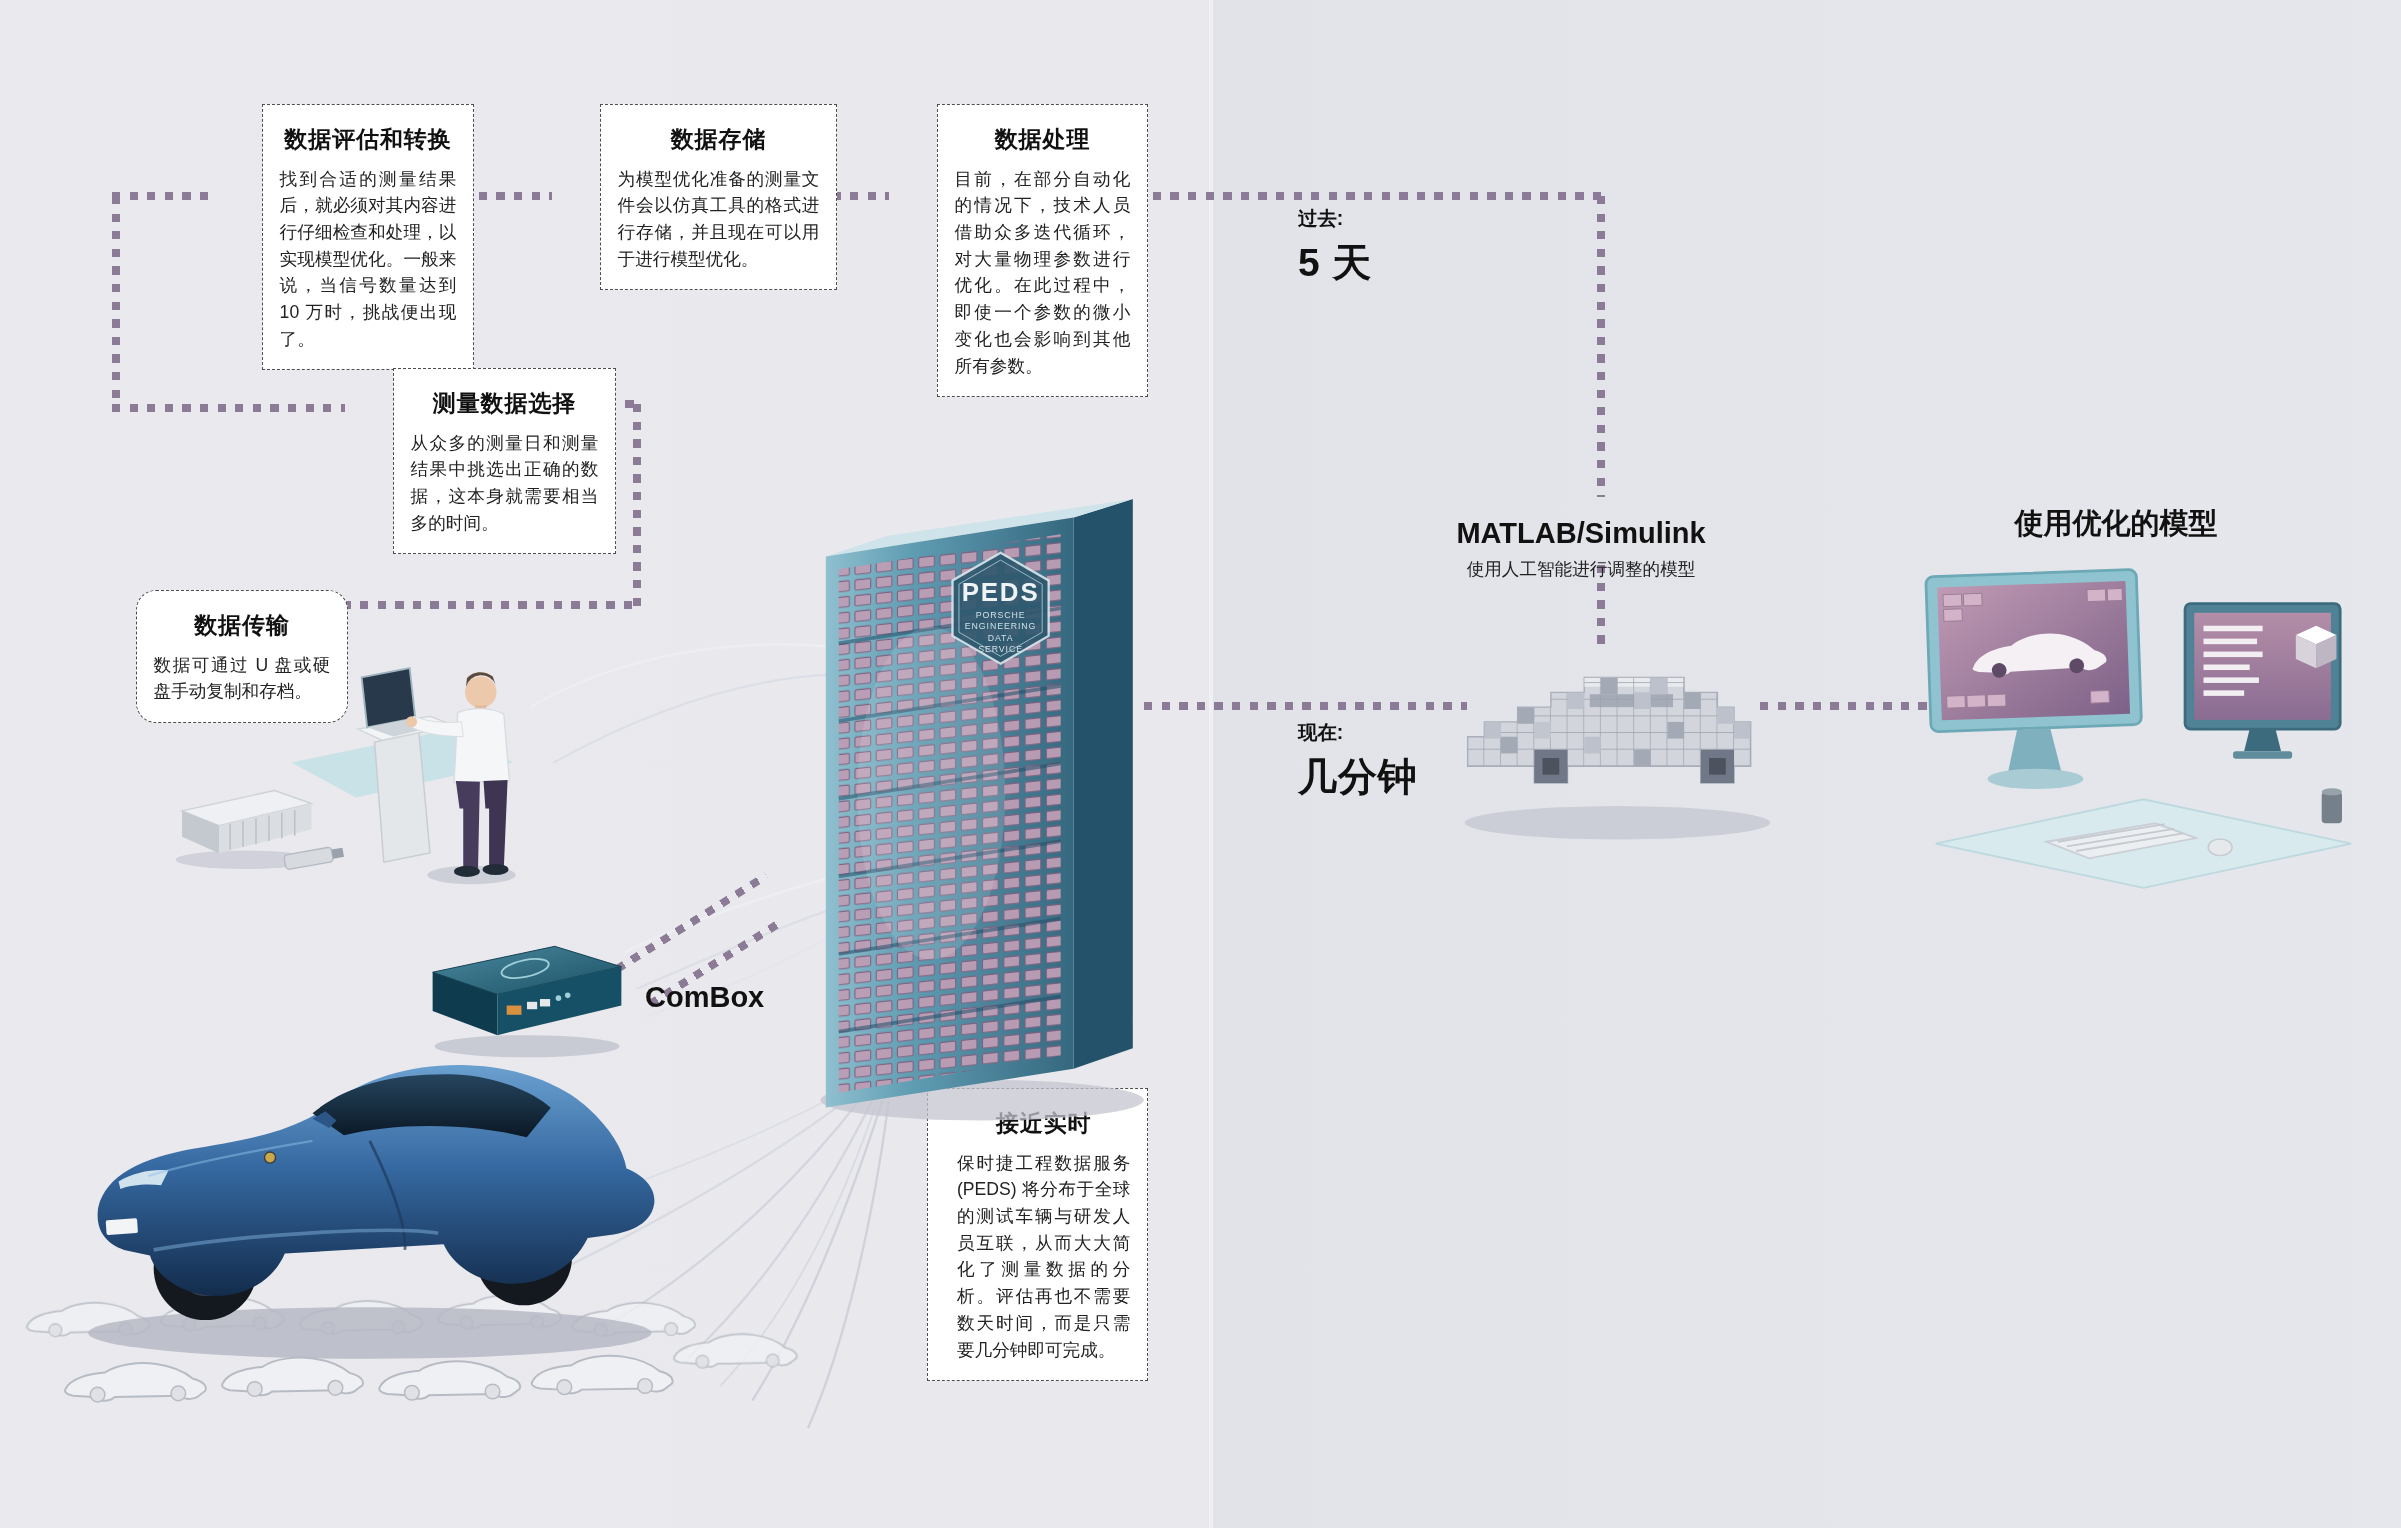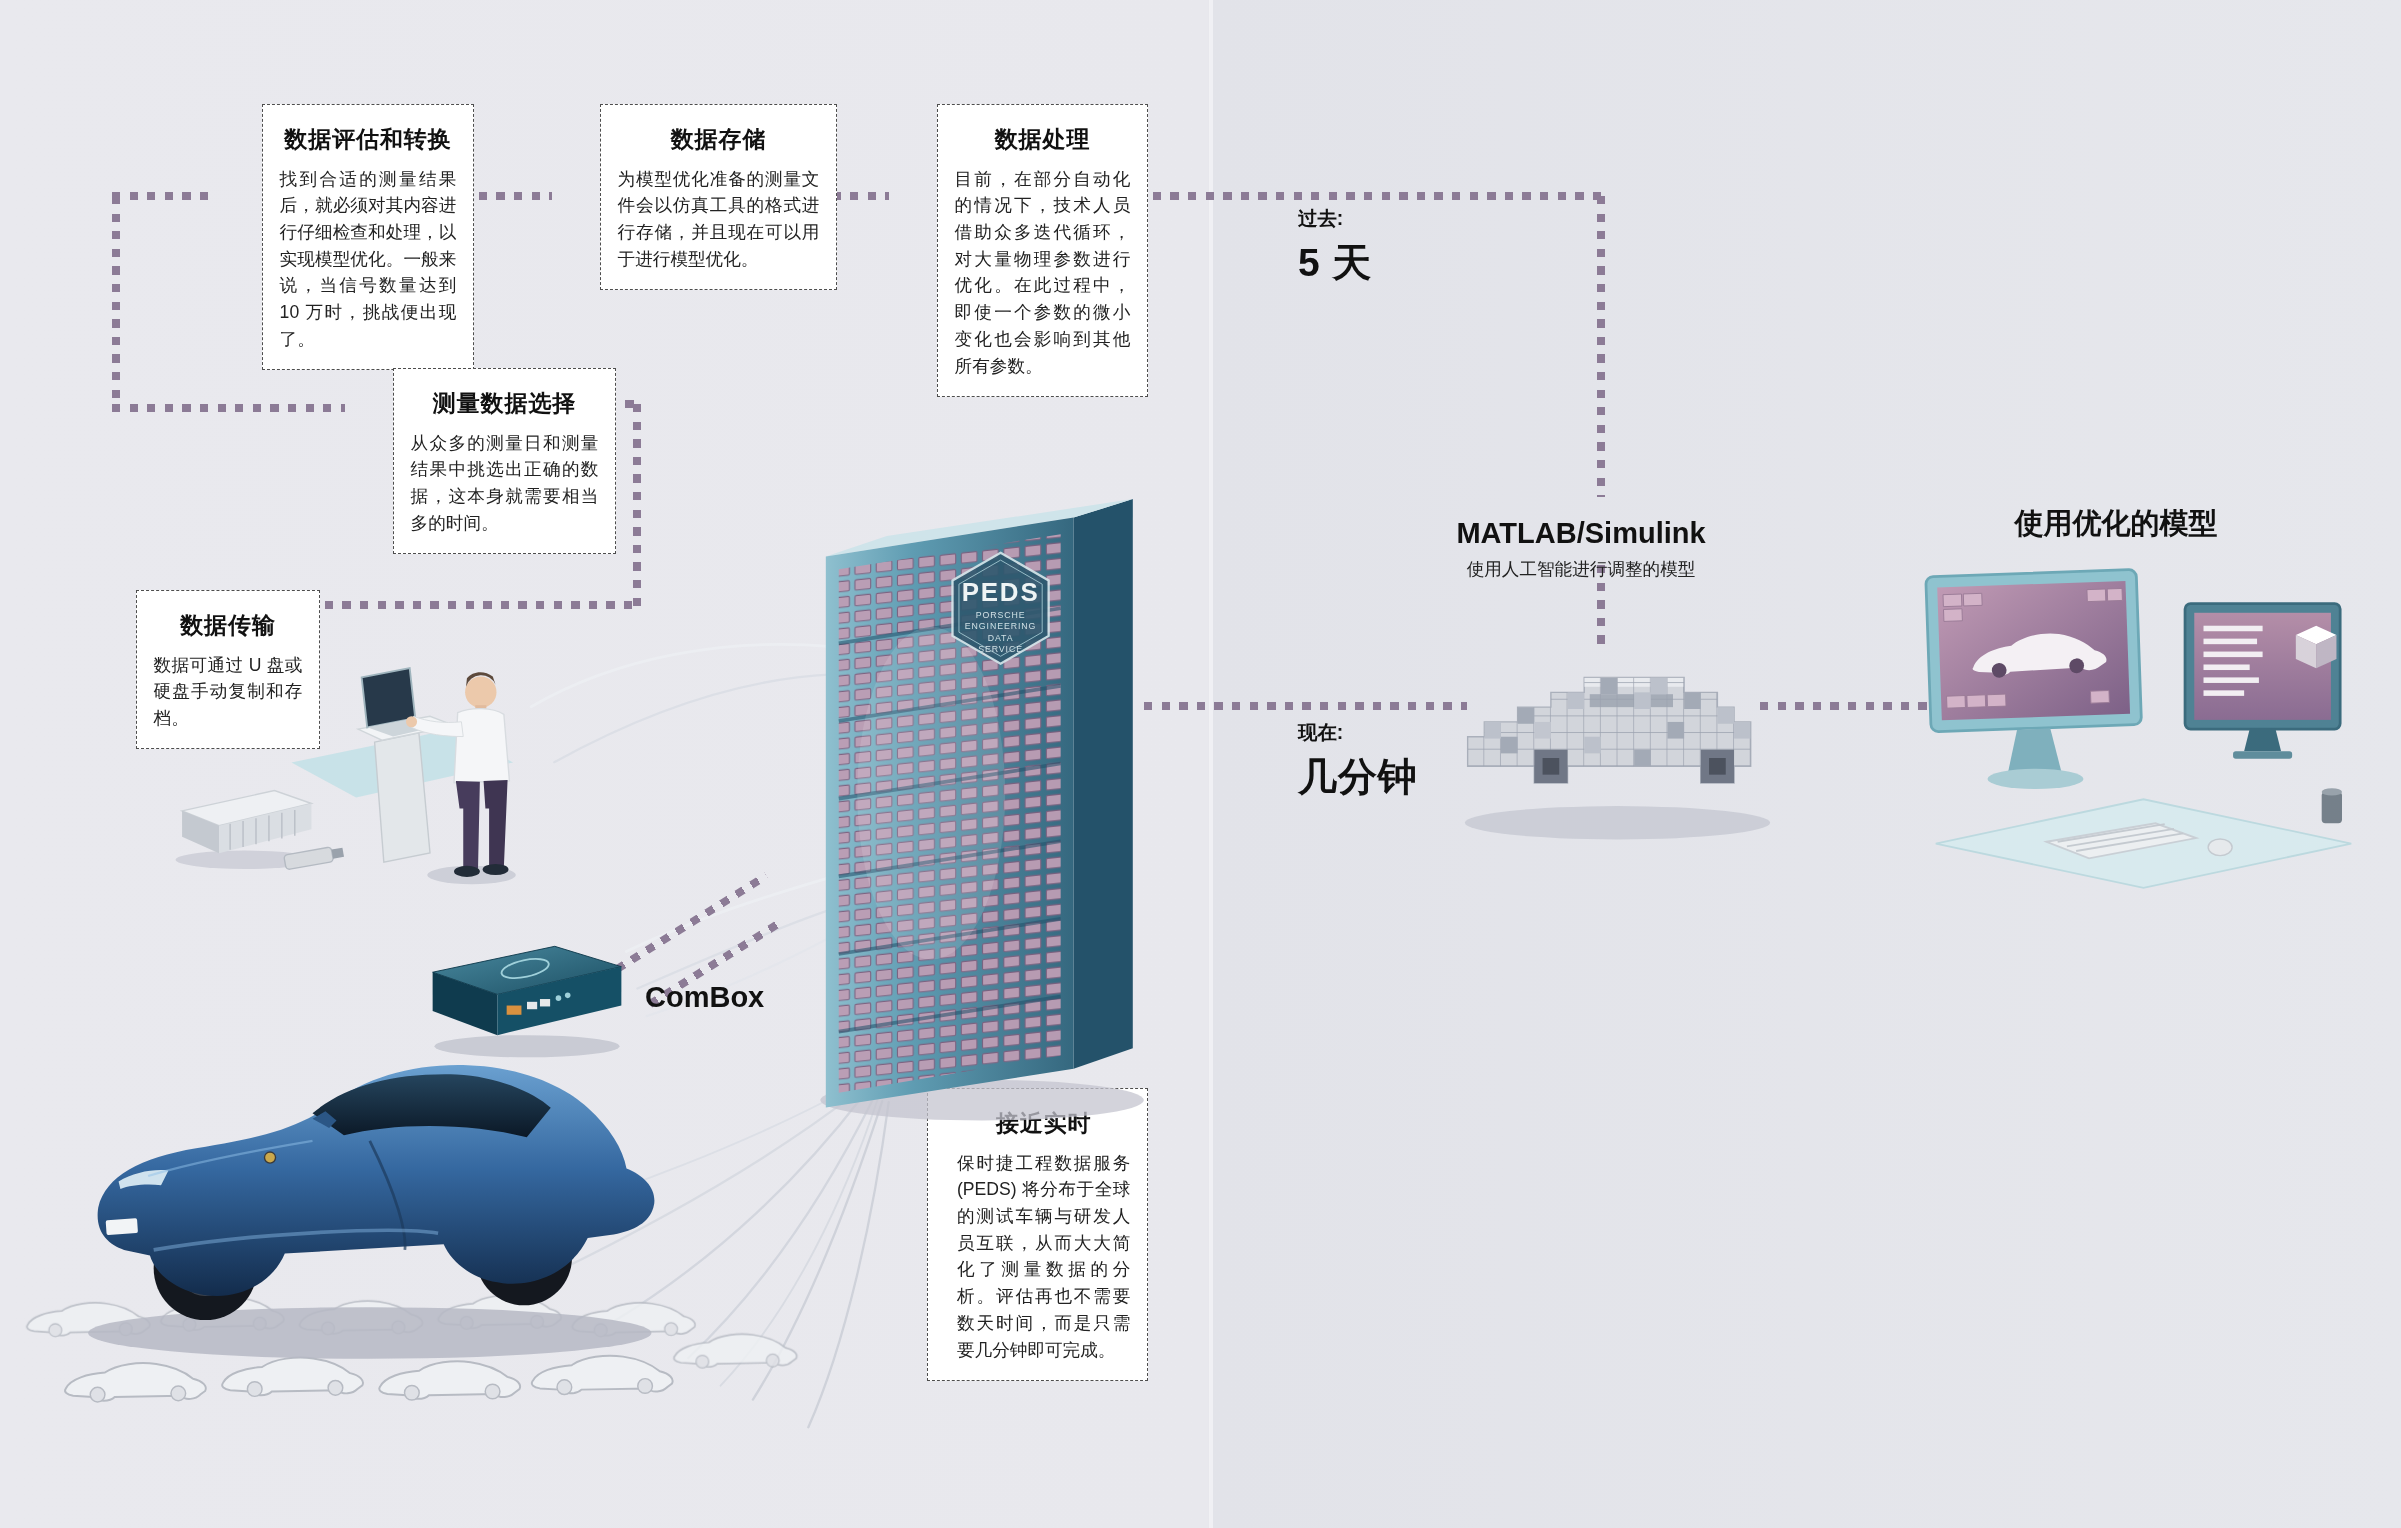--- a/index.html
+++ b/index.html
@@ -99,21 +99,21 @@
     <p>为模型优化准备的测量文件会以仿真工具的格式进行存储，并且现在可以用于进行模型优化。</p>
   </div>
   <div class="info-box" style="left:889px; top:104px; width:211px;">
     <h3>数据处理</h3>
     <p>目前，在部分自动化的情况下，技术人员借助众多迭代循环，对大量物理参数进行优化。在此过程中，即使一个参数的微小变化也会影响到其他所有参数。</p>
   </div>
   <div class="info-box" style="left:345px; top:368px; width:223px;">
     <h3>测量数据选择</h3>
     <p>从众多的测量日和测量结果中挑选出正确的数据，这本身就需要相当多的时间。</p>
   </div>
-  <div class="info-box" style="left:88px; top:590px; width:184px;">
+  <div class="info-box" style="left:88px; top:590px; width:212px;border-radius:20px;">
     <h3>数据传输</h3>
     <p>数据可通过 U 盘或硬盘手动复制和存档。</p>
   </div>
   <div class="info-box" style="left:879px; top:1088px; width:221px;padding-left:29px;">
     <h3>接近实时</h3>
     <p>保时捷工程数据服务 (PEDS) 将分布于全球的测试车辆与研发人员互联，从而大大简化了测量数据的分析。评估再也不需要数天时间，而是只需要几分钟即可完成。</p>
   </div>
 
   <div class="illus" style="left:811px; top:488px;">
     <svg width="344" height="638" viewBox="0 0 372 690">

